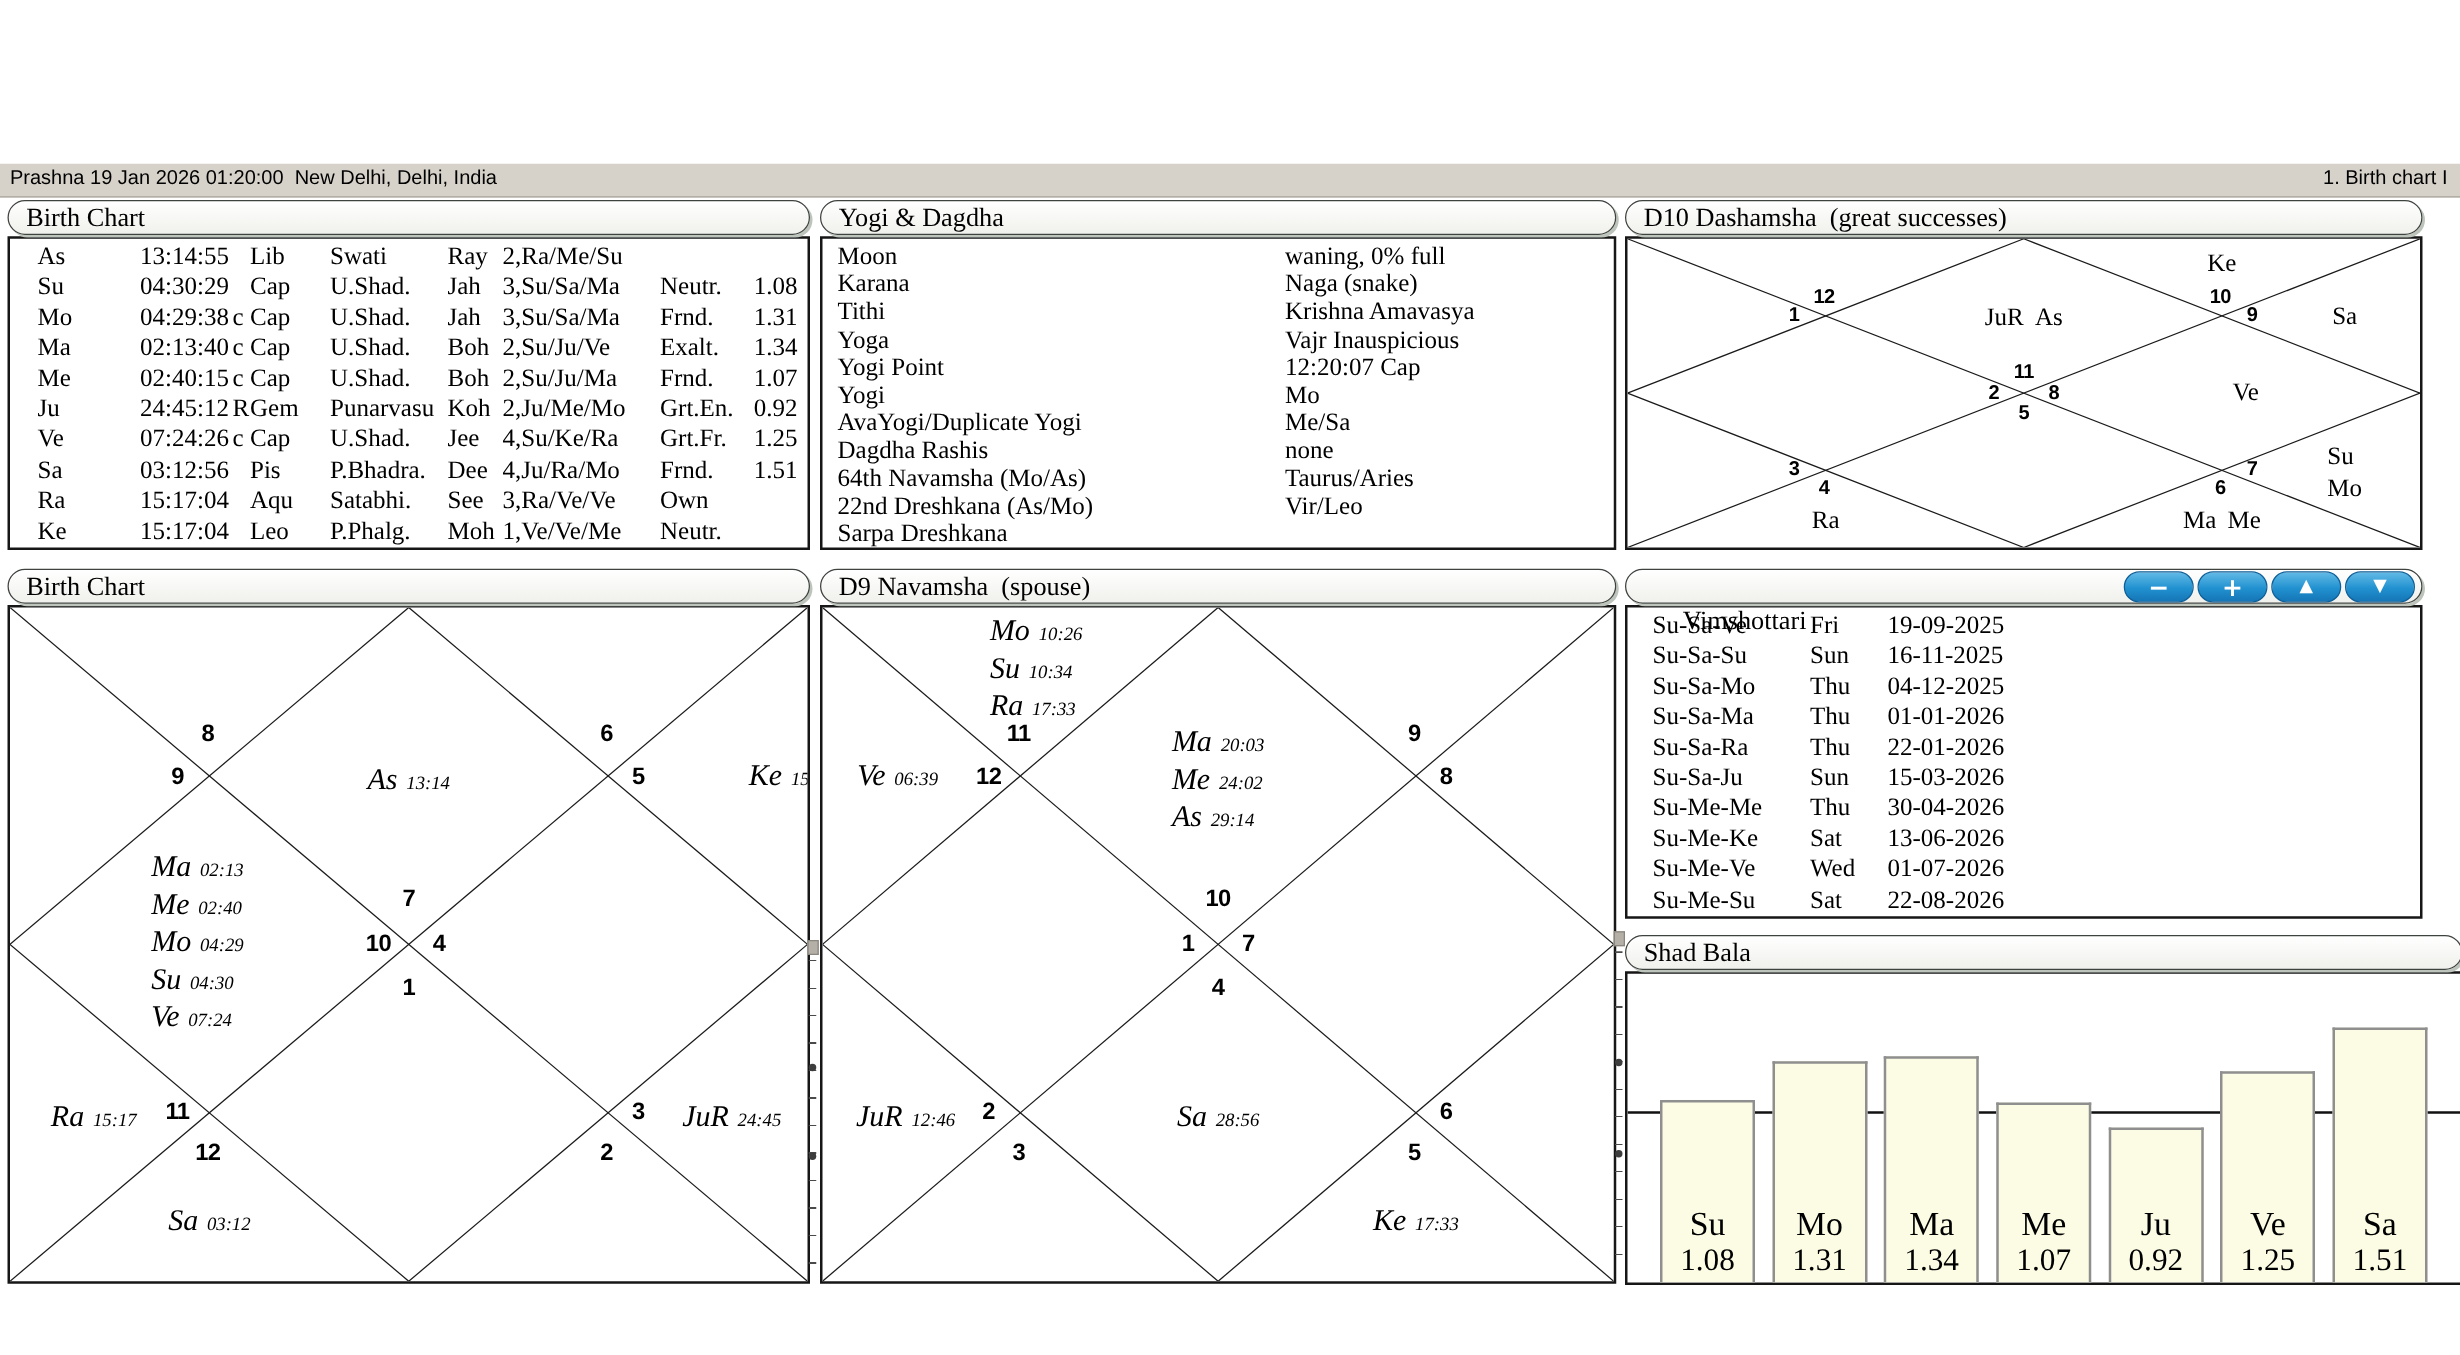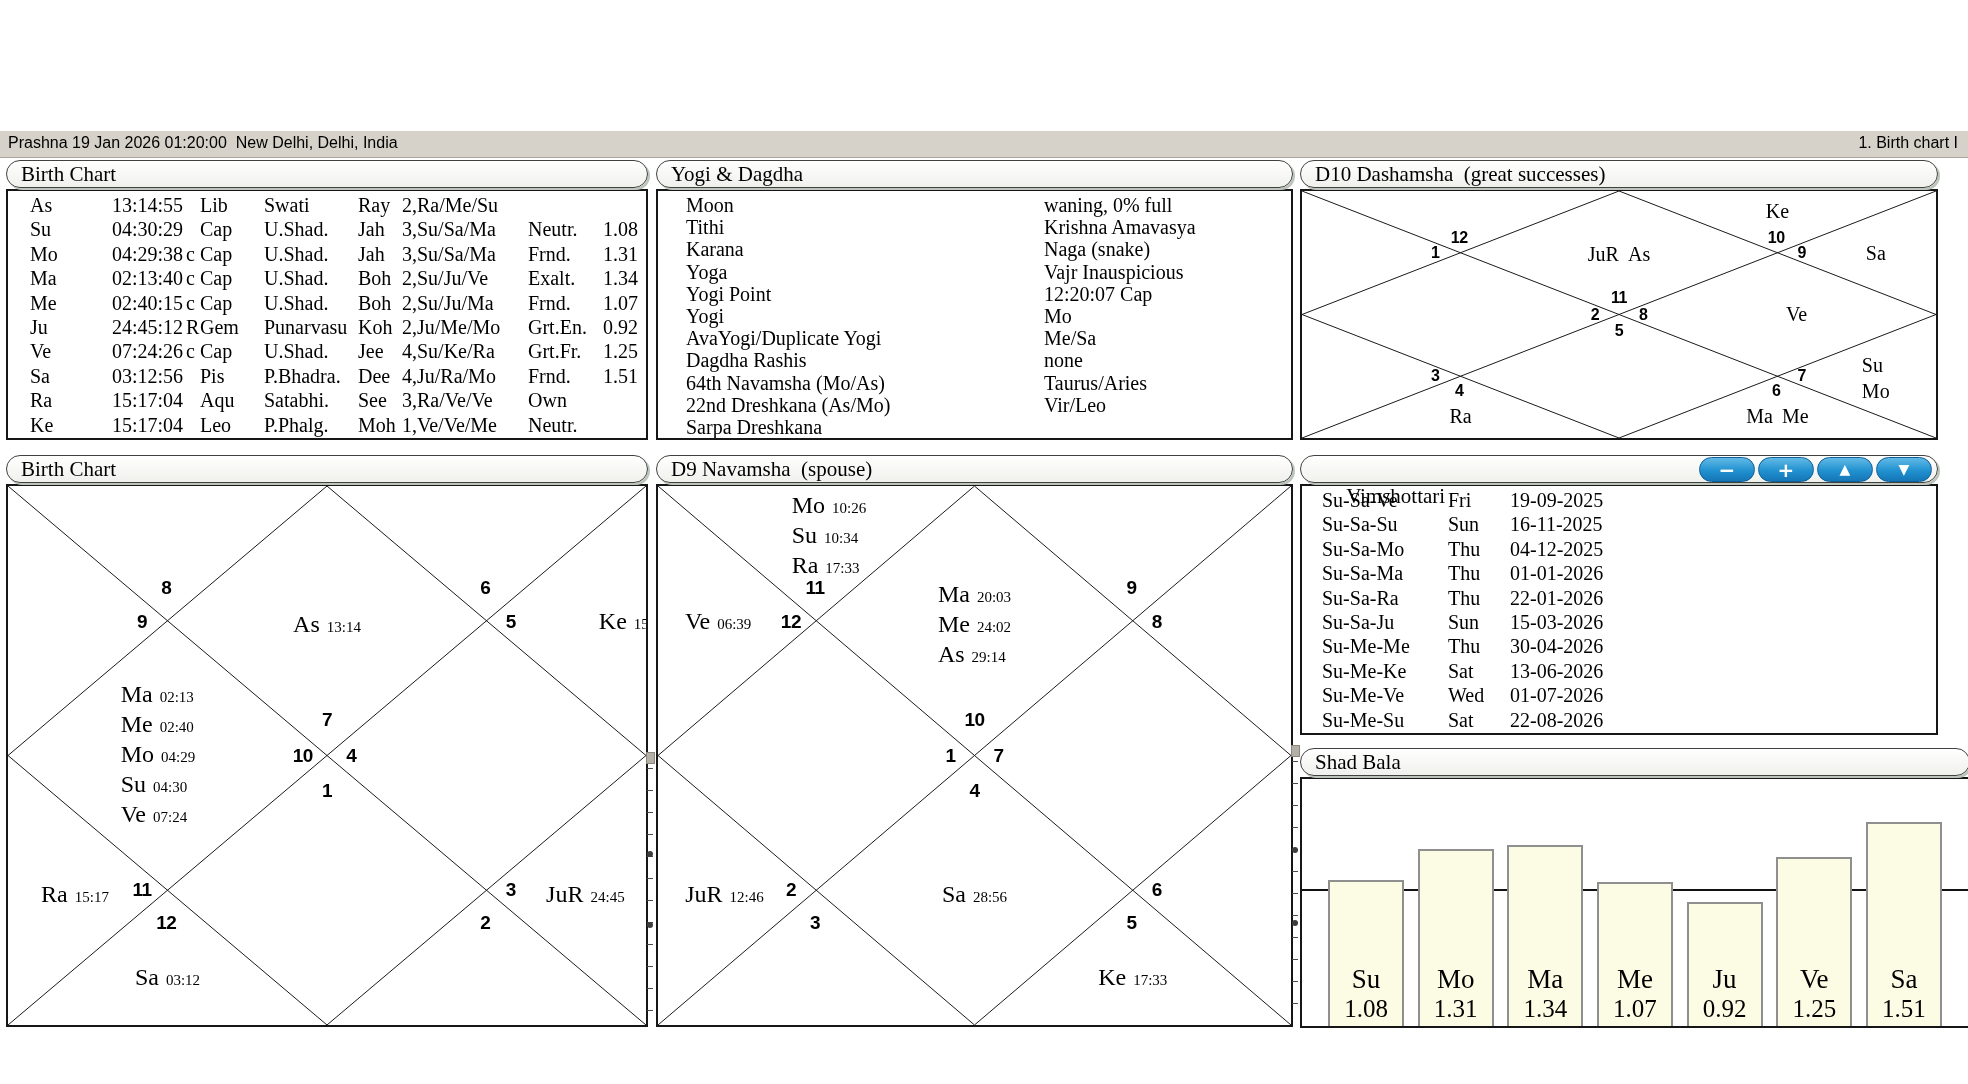--- a/index.html
+++ b/index.html
@@ -28,36 +28,36 @@
   #p-vim{left:1300px;top:455px;width:638px;height:280px;}
   #p-shad{left:1300px;top:748px;width:670px;height:280px;}
 
   
   #birth-rows{position:absolute;inset:0;padding:3px 0 0 22px;}
   .btr{display:grid;grid-template-columns:82px 74px 14px 64px 94px 44px 126px 72px 38px;
        height:24.4px;font-size:20px;white-space:nowrap;}
   .btr .c8{text-align:right;}
 
   
-  #yogi-rows{position:absolute;inset:0;padding-top:3px;padding-left:16px;}
+  #yogi-rows{position:absolute;inset:0;padding-top:3px;}
   .ygr{position:relative;height:22.2px;font-size:20px;white-space:nowrap;}
   .ylabel{position:absolute;left:12px;}
   .yvalue{position:absolute;left:370px;}
 
   
   .ni{background:#fff;}
   .ni svg{position:absolute;inset:0;width:100%;height:100%;}
   .signnum{position:absolute;transform:translate(-50%,-50%);font-family:"Liberation Sans",sans-serif;
            font-weight:bold;letter-spacing:-0.5px;}
   .ni-tall .signnum{font-size:19px;}
   .ni-wide .signnum{font-size:16px;}
   .pgroup{position:absolute;transform:translate(-50%,-50%);display:flex;flex-direction:column;
           align-items:flex-start;white-space:nowrap;}
   .pline{white-space:nowrap;}
-  .ni-tall .pline{line-height:27px;}
+  .ni-tall .pline{line-height:27px;font-style:italic;}
   .ni-wide .pline{line-height:24px;}
   .ni-tall .pname{font-size:24px;}
   .ni-tall .pdeg{font-size:15px;margin-left:7px;}
   .ni-wide .pname{font-size:20px;}
   .pname + .pname{margin-left:9px;}
 
   
   #vim-rows{position:absolute;inset:0;padding-top:3px;}
   .vr{position:relative;height:24.4px;font-size:20px;white-space:nowrap;}
   .vp{position:absolute;left:20px;} .vw{position:absolute;left:146px;} .vd{position:absolute;left:208px;}
@@ -218,26 +218,26 @@
 
   <section class="panel" id="p-yogi">
     <div class="pill">Yogi &amp; Dagdha</div>
     <div class="box">
       <div id="yogi-rows">
           <div class="ygr">
             <span class="ylabel">Moon</span>
             <span class="yvalue">waning, 0% full</span>
           </div>
           <div class="ygr">
+            <span class="ylabel">Karana</span>
+            <span class="yvalue">Naga (snake)</span>
+          </div>
+          <div class="ygr">
             <span class="ylabel">Tithi</span>
             <span class="yvalue">Krishna Amavasya</span>
-          </div>
-          <div class="ygr">
-            <span class="ylabel">Karana</span>
-            <span class="yvalue">Naga (snake)</span>
           </div>
           <div class="ygr">
             <span class="ylabel">Yoga</span>
             <span class="yvalue">Vajr Inauspicious</span>
           </div>
           <div class="ygr">
             <span class="ylabel">Yogi Point</span>
             <span class="yvalue">12:20:07 Cap</span>
           </div>
           <div class="ygr">

